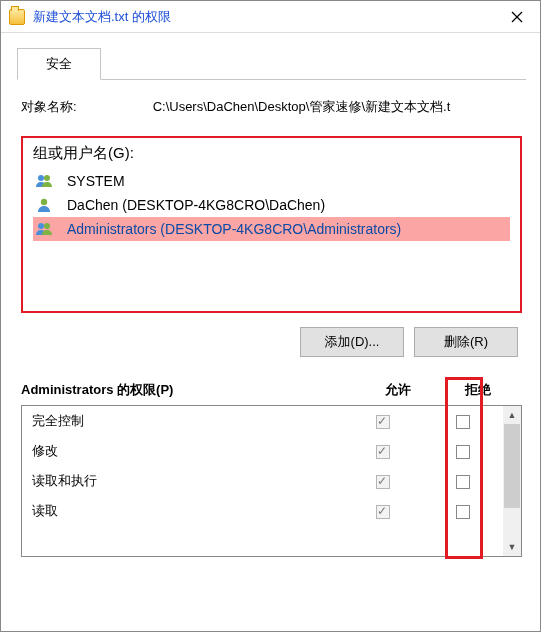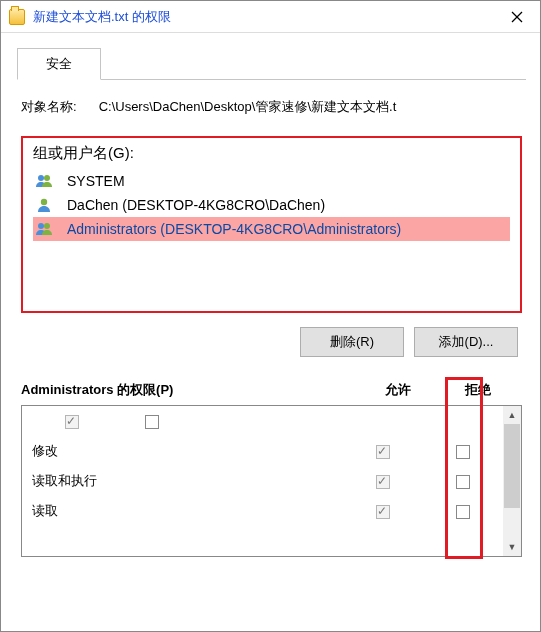--- a/index.html
+++ b/index.html
@@ -8,21 +8,21 @@
   .titlebar { height: 32px; display: flex; align-items: center; justify-content: space-between; border-bottom: 1px solid #ddd; background: #fff; }
   .titlebar-left { display: flex; align-items: center; padding-left: 8px; gap: 8px; }
   .titlebar-title { font-size: 13px; color: #1d4ed8; }
   .close-btn { width: 46px; height: 32px; display: flex; align-items: center; justify-content: center; font-size: 14px; color: #000; cursor: pointer; }
 
   .content { padding: 8px 14px 14px 16px; }
   .tabrow { display: flex; border-bottom: 1px solid #c5c5c5; margin-top: 6px; }
   .tab { padding: 6px 28px; font-size: 13px; border: 1px solid #c5c5c5; border-bottom: 1px solid #fff; background: #fff; position: relative; top: 1px; cursor: pointer; }
   .panel { padding: 18px 4px 0 4px; }
 
-  .row-obj { display: flex; align-items: flex-start; gap: 22px; margin-bottom: 20px; font-size: 13px; }
+  .row-obj { display: flex; align-items: flex-start; gap: 76px; margin-bottom: 20px; font-size: 13px; }
   .row-obj .label { flex: 0 0 auto; }
   .row-obj .value { flex: 1; white-space: nowrap; overflow: hidden; }
 
   .group-box { border: 2px solid #e01b24; padding: 6px 10px 70px 10px; margin-bottom: 14px; }
   .group-label { font-size: 15px; margin-bottom: 6px; }
   .user-item { display: flex; align-items: center; gap: 14px; padding: 4px 2px; font-size: 14px; cursor: pointer; }
   .user-item.selected { background: #fca5a5; }
   .user-item.selected .uname { color: #0a4aa5; }
 
   .btn-row { display: flex; justify-content: flex-end; gap: 10px; margin-bottom: 24px; padding-right: 4px; }
@@ -108,33 +108,34 @@
                   <circle cx="12" cy="4" r="3" fill="#7cb342"></circle>
                   <path d="M1 13c0-3 2-5 5-5s5 2 5 5" fill="#4a90d9"></path>
                   <path d="M7 13c0-3 2-5 5-5s5 2 5 5" fill="#7cb342"></path>
                 </svg></span>
               <span class="uname">Administrators (DESKTOP-4KG8CRO\Administrators)</span>
             </div>
           </div>
       </div>
 
       <div class="btn-row">
+        <button class="btn">添加(D)...</button>
         <button class="btn">删除(R)</button>
-        <button class="btn">添加(D)...</button>
       </div>
 
       <div class="perm-section" style="position:relative;">
         <div class="perm-header">
           <span class="ph-title">Administrators 的权限(P)</span>
           <span class="ph-col">允许</span>
           <span class="ph-col deny">拒绝</span>
         </div>
         <div class="perm-list">
           <div class="perm-rows" id="perm-rows">
               <div class="perm-row">
+                <span class="perm-name">完全控制</span>
                 <span class="perm-col"><span class="cb checked disabled"></span></span>
                 <span class="perm-col"><span class="cb"></span></span>
               </div>
               <div class="perm-row">
                 <span class="perm-name">修改</span>
                 <span class="perm-col"><span class="cb checked disabled"></span></span>
                 <span class="perm-col"><span class="cb"></span></span>
               </div>
               <div class="perm-row">
                 <span class="perm-name">读取和执行</span>

